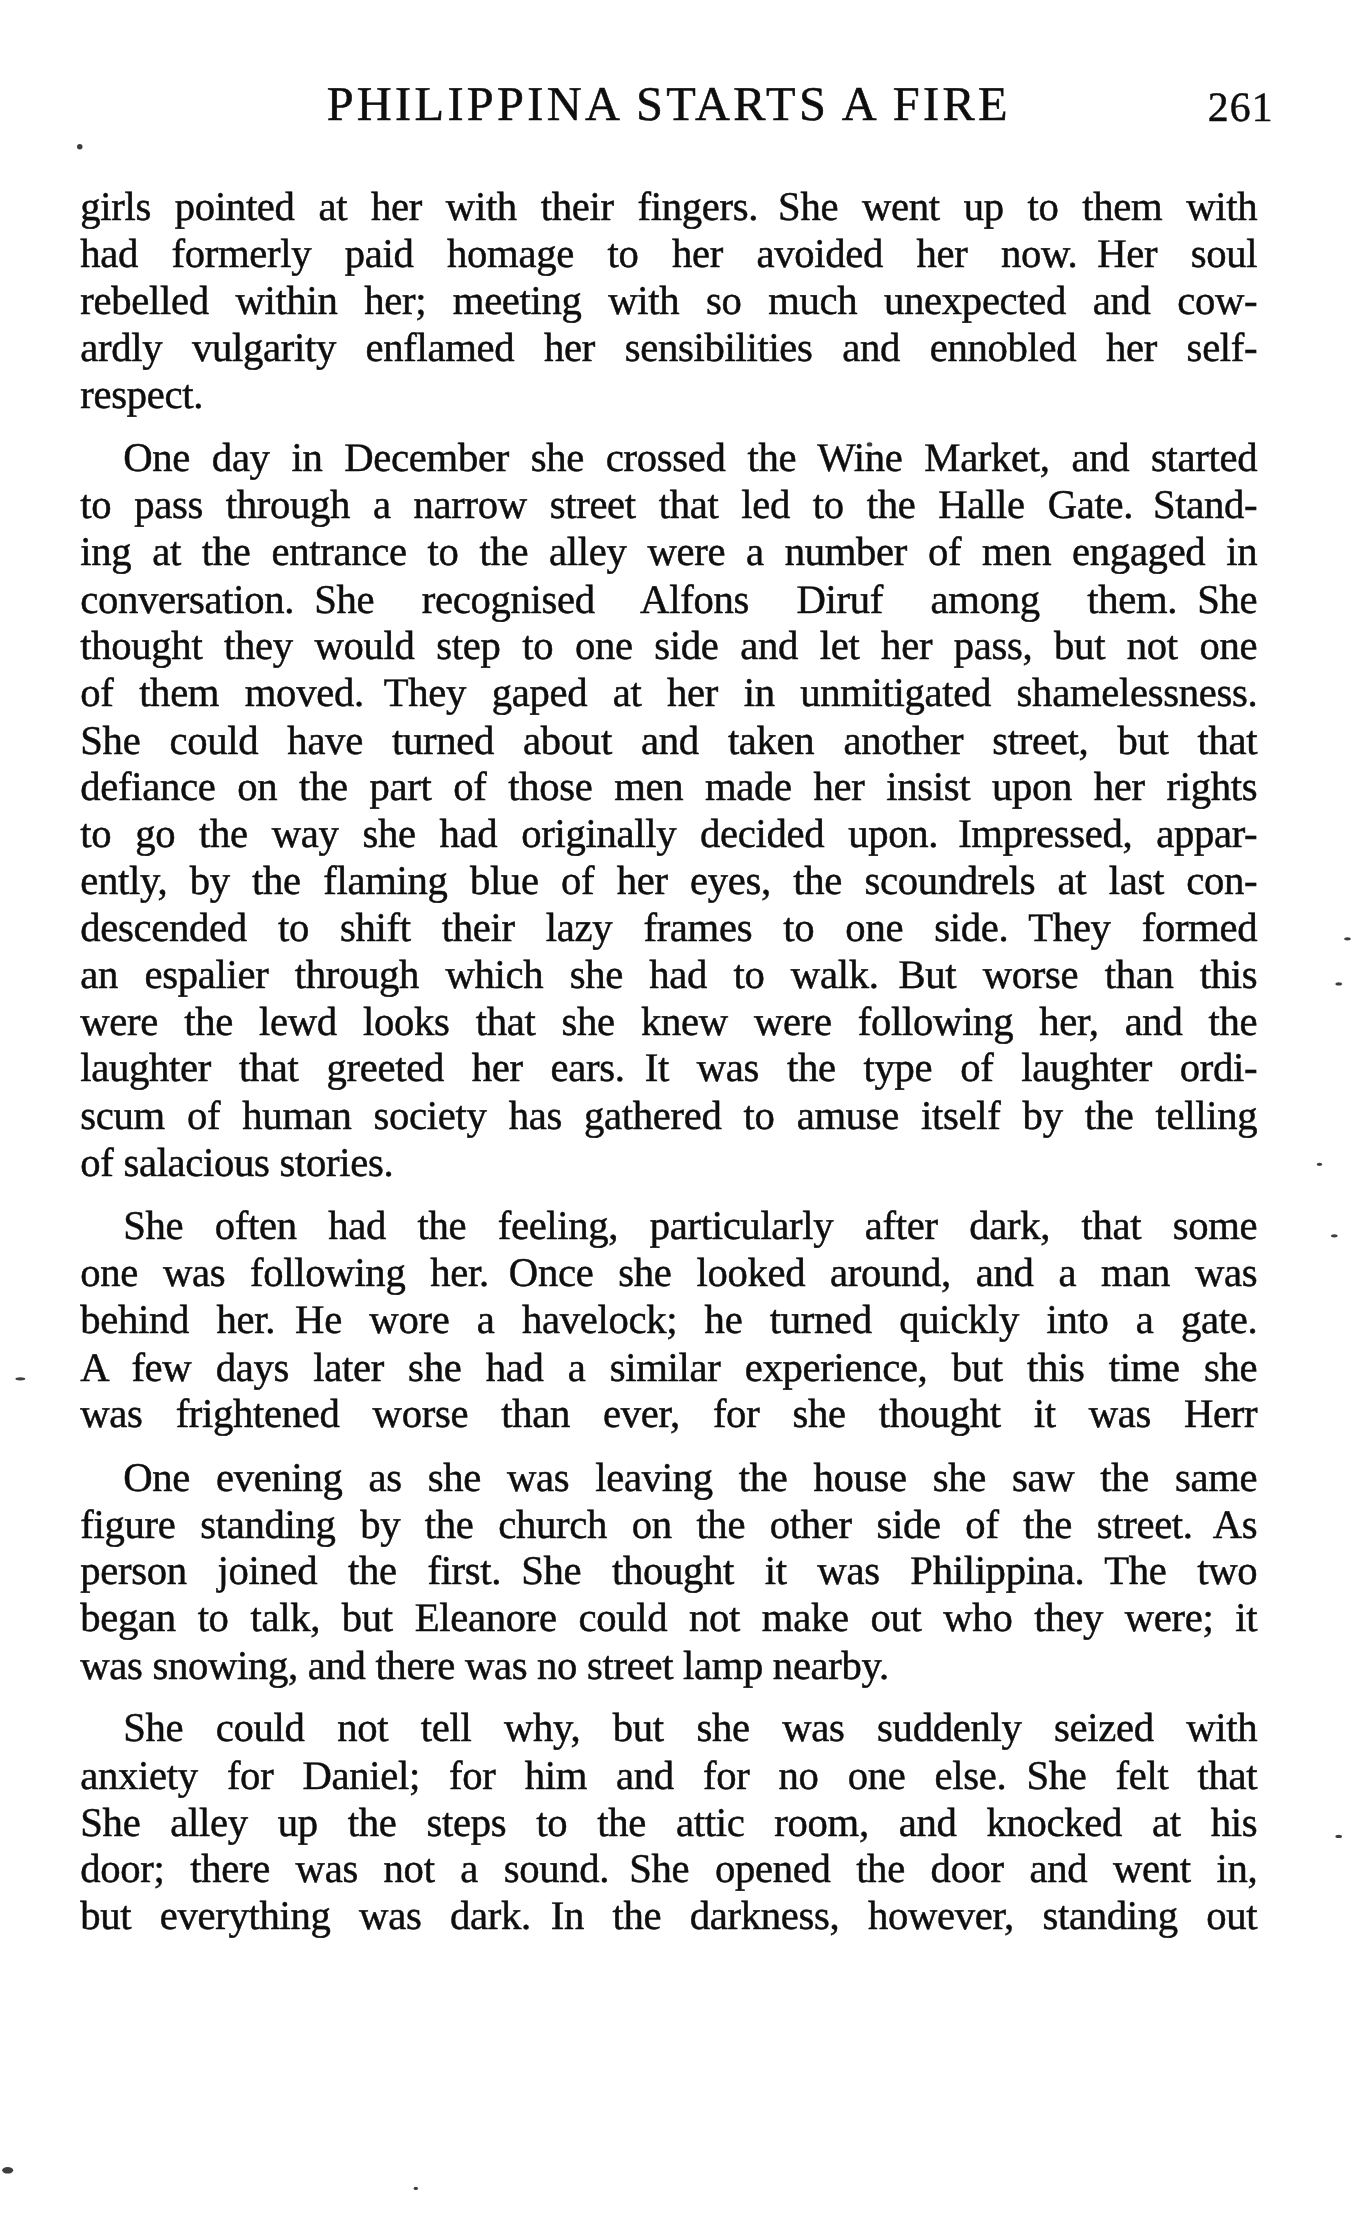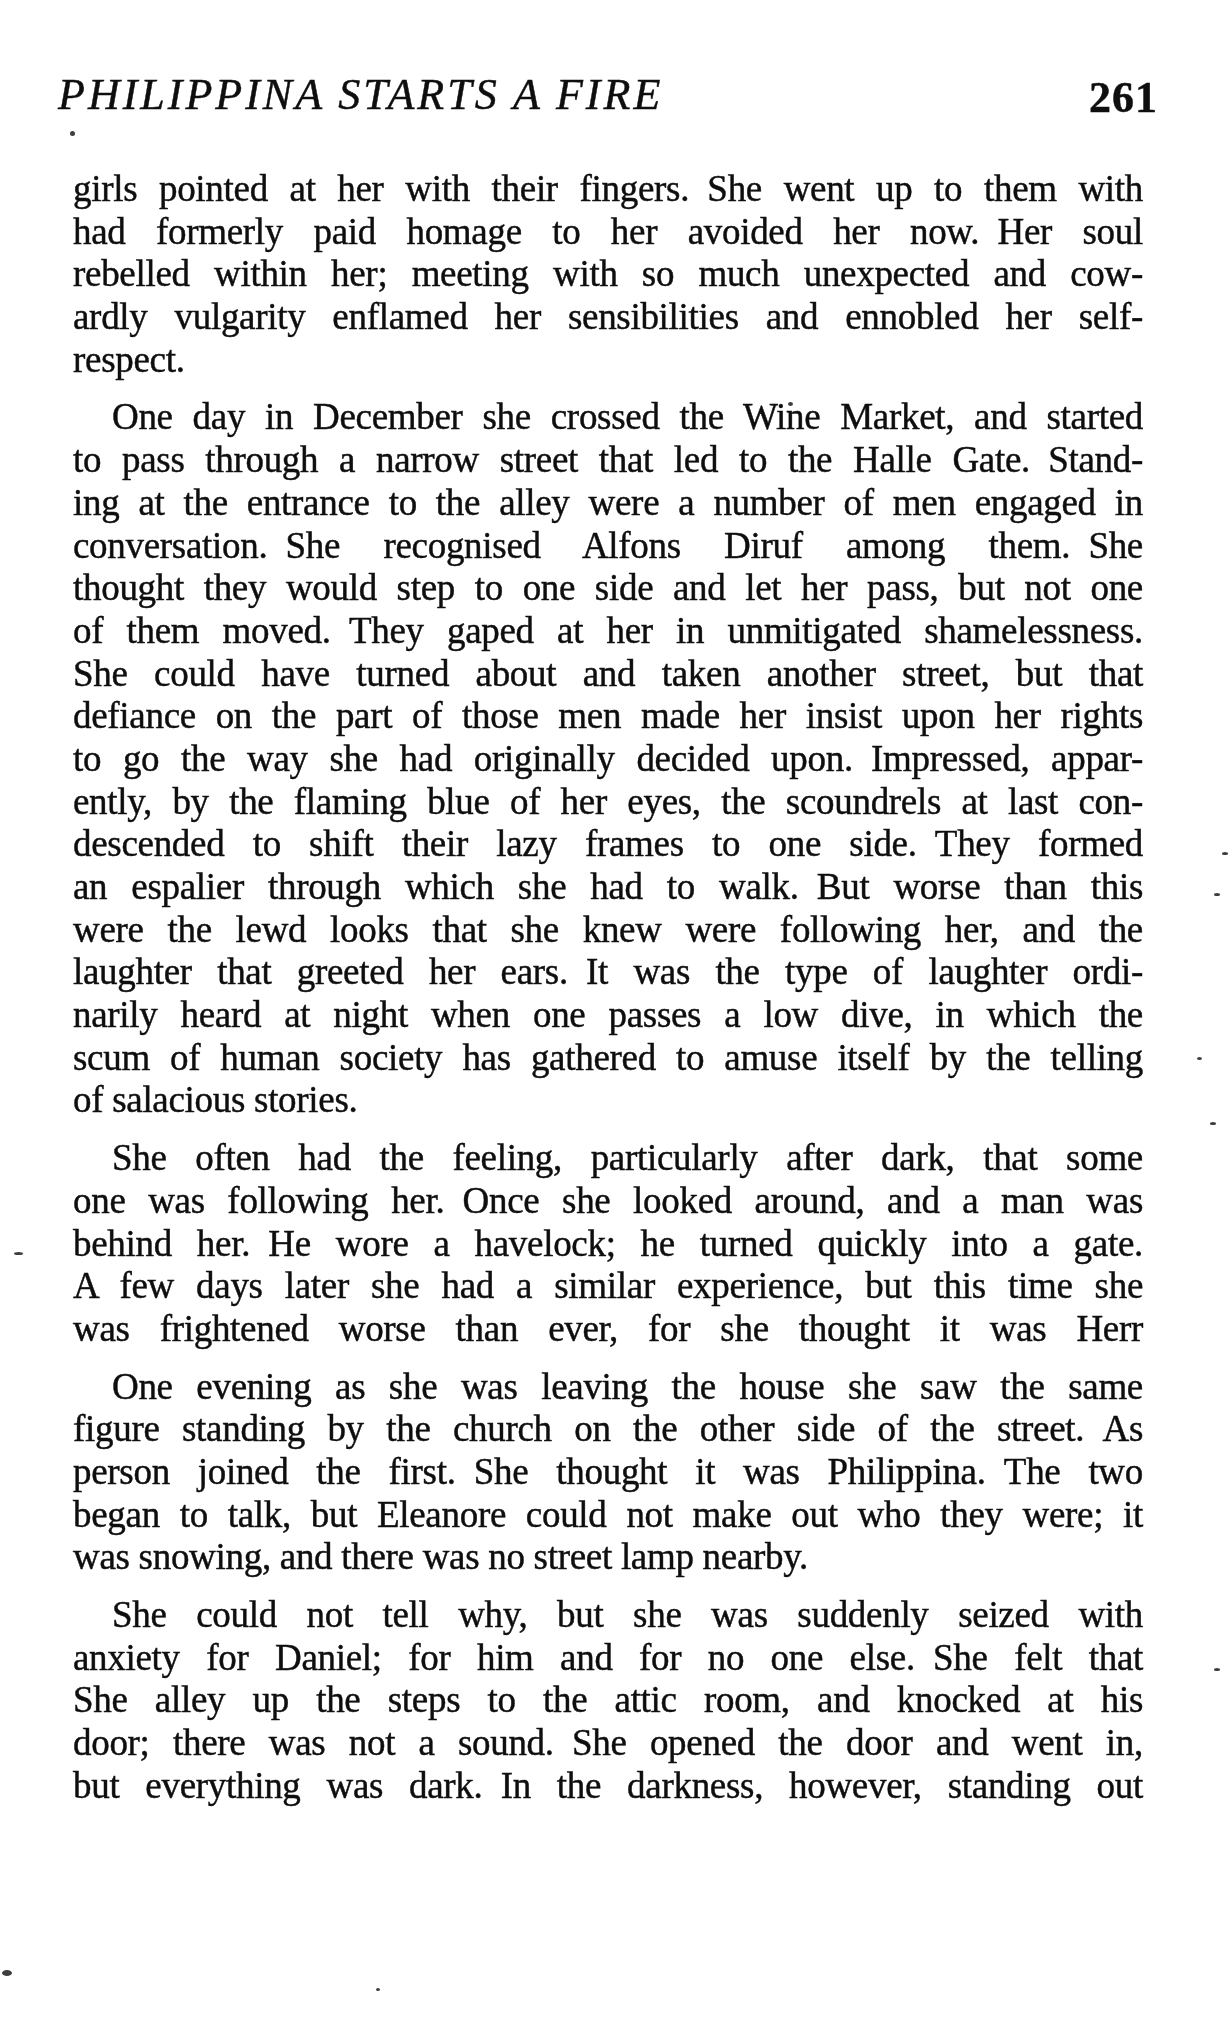--- a/index.html
+++ b/index.html
@@ -16,34 +16,33 @@
   .running-head {
     position: absolute;
     top: 70px;
     left: 58px;
     width: 1100px;
     height: 50px;
   }
   .title {
     position: absolute;
     left: 0; right: 0;
+    text-align: center;
     font-size: 44px;
     line-height: 50px;
     letter-spacing: 3px;
     white-space: nowrap;
-    font-style: italic;
   }
   .folio {
     position: absolute;
     right: 0;
     top: 6px;
-    font-size: 44px;
+    font-size: 38px;
     line-height: 44px;
     letter-spacing: 1px;
-    font-weight: bold;
   }
   .body-text {
     position: absolute;
     left: 58px;
     top: 153px;
     width: 1100px;
     font-size: 37px;
     line-height: 42.7px;
     letter-spacing: -0.3px;
   }
@@ -88,21 +87,20 @@
         <div class="line">thought they would step to one side and let her pass, but not one</div>
         <div class="line">of them moved. They gaped at her in unmitigated shamelessness.</div>
         <div class="line">She could have turned about and taken another street, but that</div>
         <div class="line">defiance on the part of those men made her insist upon her rights</div>
         <div class="line">to go the way she had originally decided upon. Impressed, appar-</div>
         <div class="line">ently, by the flaming blue of her eyes, the scoundrels at last con-</div>
         <div class="line">descended to shift their lazy frames to one side. They formed</div>
         <div class="line">an espalier through which she had to walk. But worse than this</div>
         <div class="line">were the lewd looks that she knew were following her, and the</div>
         <div class="line">laughter that greeted her ears. It was the type of laughter ordi-</div>
-        <div class="line">narily heard at night when one passes a low dive, in which the</div>
         <div class="line">scum of human society has gathered to amuse itself by the telling</div>
         <div class="line end">of salacious stories.</div>
       </div>
       <div class="para">
         <div class="line indent">She often had the feeling, particularly after dark, that some</div>
         <div class="line">one was following her. Once she looked around, and a man was</div>
         <div class="line">behind her. He wore a havelock; he turned quickly into a gate.</div>
         <div class="line">A few days later she had a similar experience, but this time she</div>
         <div class="line">was frightened worse than ever, for she thought it was Herr</div>
       </div>

